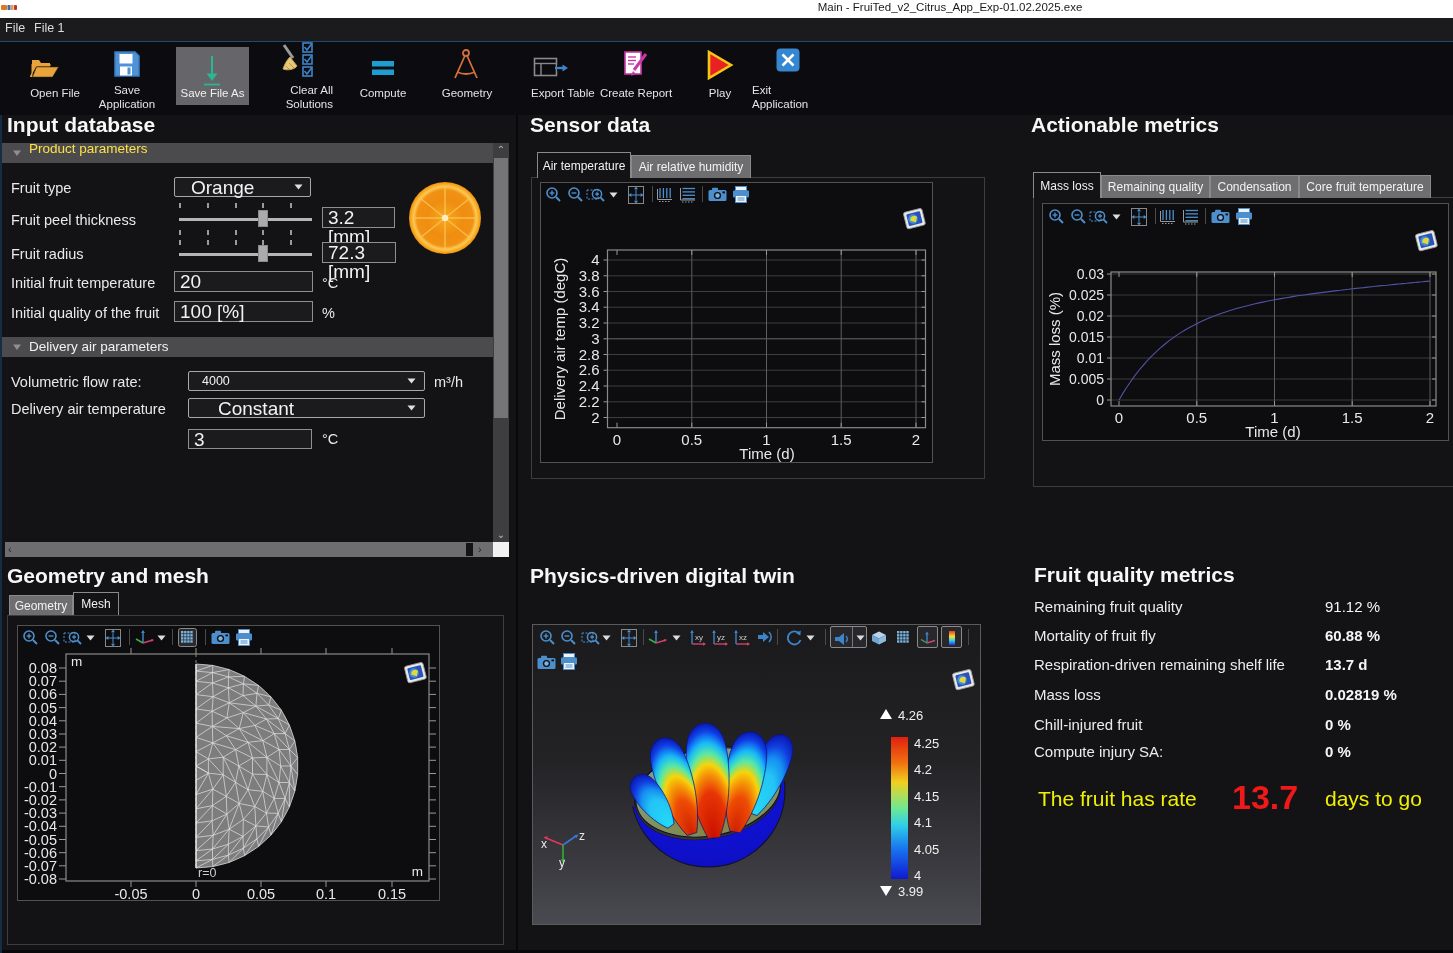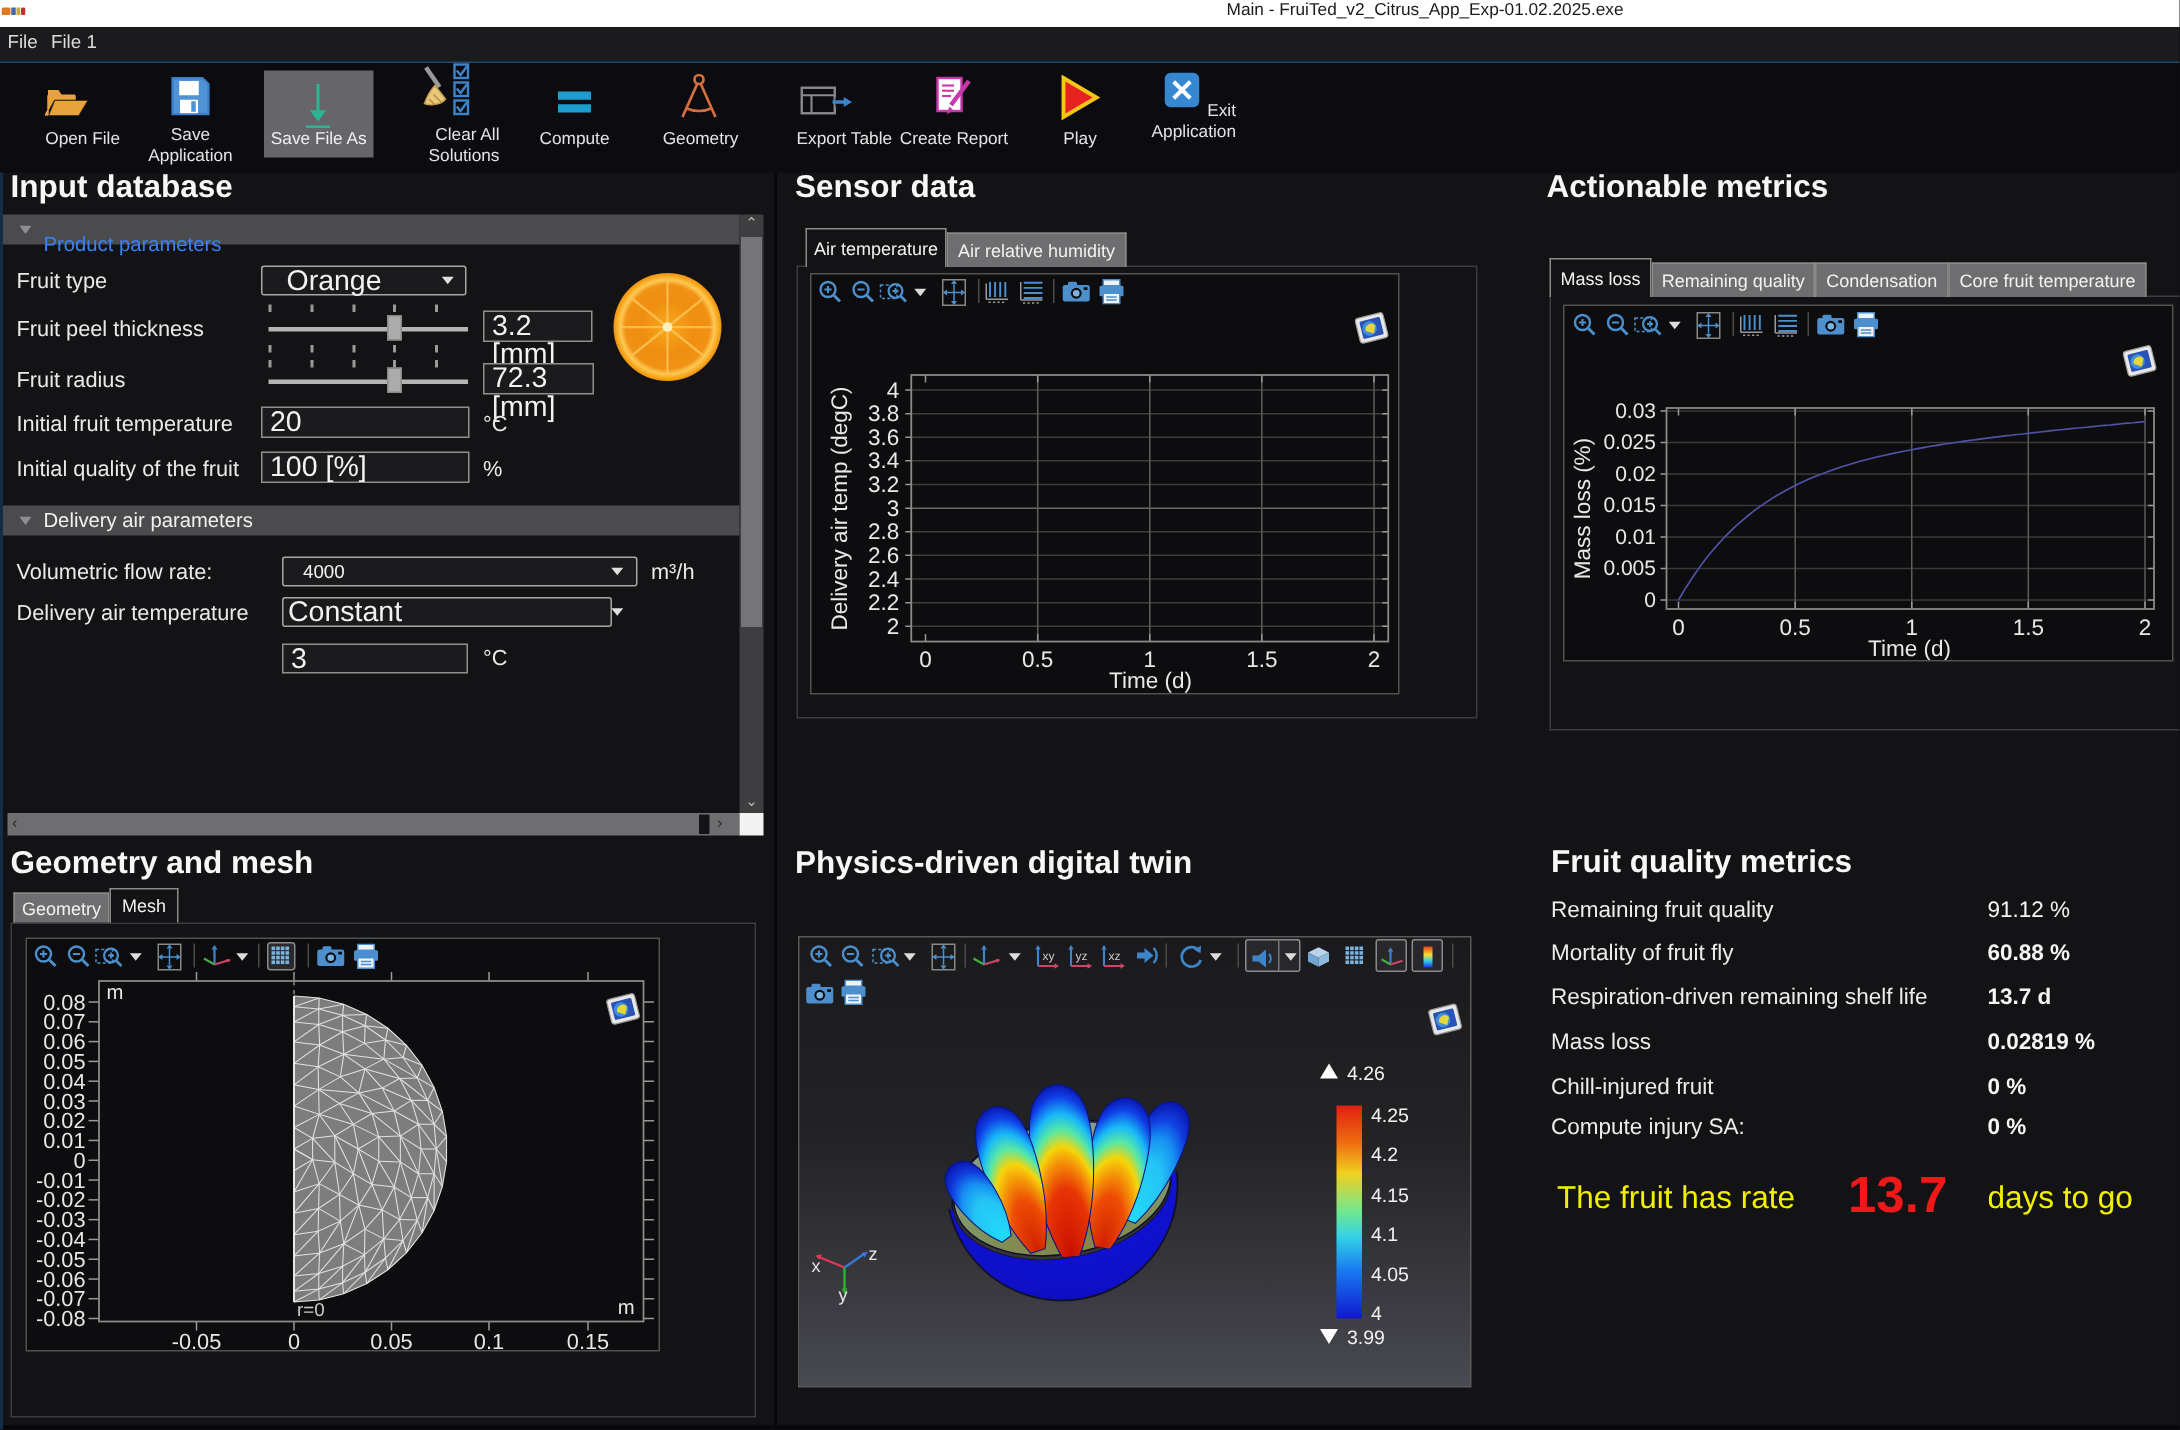--- a/index.html
+++ b/index.html
@@ -92,36 +92,36 @@
   </svg>
 <div style="position:absolute;left:596px;top:87px;width:80px;text-align:center;font-size:11.5px;line-height:13.5px;color:#e4e4e4">Create Report</div>
 <svg width="28" height="30" viewBox="0 0 28 30" style="position:absolute;left:706px;top:50px">
     <path d="M3 2 L25 15 L3 28 Z" fill="#e82222" stroke="#f5c518" stroke-width="2.6"></path>
   </svg>
 <div style="position:absolute;left:684px;top:87px;width:72px;text-align:center;font-size:11.5px;line-height:13.5px;color:#e4e4e4">Play</div>
 <svg width="24" height="24" viewBox="0 0 24 24" style="position:absolute;left:776px;top:48px">
     <rect x="0.5" y="0.5" width="23" height="23" rx="4" fill="#3487d0"></rect>
     <path d="M6.5 6.5 L17.5 17.5 M17.5 6.5 L6.5 17.5" stroke="#ffffff" stroke-width="2.6"></path>
   </svg>
-<div style="position:absolute;left:752px;top:68px;width:72px;text-align:right;font-size:11.5px;line-height:13.5px;color:#e4e4e4">Exit<br>Application</div>
+<div style="position:absolute;left:752px;top:84px;width:72px;text-align:left;font-size:11.5px;line-height:13.5px;color:#e4e4e4">Exit<br>Application</div>
 <div class="hd" style="left:7px;top:113px">Input database</div>
 <div class="abs" style="left:493px;top:143px;width:16px;height:399px;background:#3e3e40"></div>
 <div class="abs" style="left:494px;top:158px;width:14px;height:260px;background:#757577"></div>
 <div class="abs" style="left:496px;top:145px;width:10px;height:10px;color:#bbb;font-size:10px;line-height:10px;text-align:center">⌃</div>
 <div class="abs" style="left:496px;top:530px;width:10px;height:10px;color:#bbb;font-size:10px;line-height:10px;text-align:center">⌄</div>
 <div class="abs" style="left:5px;top:542px;width:488px;height:15px;background:#6e6e70"></div>
 <div class="abs" style="left:8px;top:544px;width:10px;height:11px;color:#2a2a2a;font-size:11px;line-height:11px">‹</div>
 <div class="abs" style="left:478px;top:544px;width:10px;height:11px;color:#2a2a2a;font-size:11px;line-height:11px">›</div>
 <div class="abs" style="left:466px;top:543px;width:7px;height:13px;background:#141416"></div>
 <div class="abs" style="left:493px;top:542px;width:16px;height:15px;background:#f2f2f2"></div>
 <div class="secbar" style="left:0px;top:143px;width:493px;height:20px"></div>
 <svg width="10" height="8" viewBox="0 0 10 8" style="position:absolute;left:12px;top:149px">
     <path d="M1 1.5 L9 1.5 L5 7 Z" fill="#8f8f92"></path>
   </svg>
-<div class="abs" style="left:29px;top:155px;font-size:13.5px;color:#3b82f6">Product parameters</div>
+<div class="abs" style="left:29px;top:141px;font-size:13.5px;color:#fde047">Product parameters</div>
 <div class="lbl" style="left:11px;top:180px">Fruit type</div>
 <div class="field" style="left:174px;top:177px;width:137px;height:20px;border-color:#a8a8a8;border-radius:2px;padding-left:16px">Orange</div>
 <svg width="9" height="6" viewBox="0 0 9 6" style="position:absolute;left:294px;top:184px">
     <path d="M0.5 0.5 L8.5 0.5 L4.5 5.5 Z" fill="#e0e0e0"></path>
   </svg>
 <div class="lbl" style="left:11px;top:212px">Fruit peel thickness</div>
 <div class="abs" style="left:179px;top:203px;width:2px;height:5px;background:#9a9a9a"></div>
 <div class="abs" style="left:207px;top:203px;width:2px;height:5px;background:#9a9a9a"></div>
 <div class="abs" style="left:235px;top:203px;width:2px;height:5px;background:#9a9a9a"></div>
 <div class="abs" style="left:262px;top:203px;width:2px;height:5px;background:#9a9a9a"></div>
@@ -179,21 +179,21 @@
     <path d="M1 1.5 L9 1.5 L5 7 Z" fill="#8f8f92"></path>
   </svg>
 <div class="abs" style="left:29px;top:339px;font-size:13.5px;color:#f0f0f0">Delivery air parameters</div>
 <div class="lbl" style="left:11px;top:374px">Volumetric flow rate:</div>
 <div class="field" style="left:188px;top:371px;width:237px;height:20px;border-color:#a8a8a8;border-radius:2px;font-size:12.5px;padding-left:13px">4000</div>
 <svg width="9" height="6" viewBox="0 0 9 6" style="position:absolute;left:407px;top:378px">
     <path d="M0.5 0.5 L8.5 0.5 L4.5 5.5 Z" fill="#e0e0e0"></path>
   </svg>
 <div class="lbl" style="left:434px;top:374px">m³/h</div>
 <div class="lbl" style="left:11px;top:401px">Delivery air temperature</div>
-<div class="field" style="left:188px;top:398px;width:220px;height:20px;border-color:#a8a8a8;border-radius:2px;padding-left:3px">Constant</div>
+<div class="field" style="left:188px;top:398px;width:237px;height:20px;border-color:#a8a8a8;border-radius:2px;padding-left:29px">Constant</div>
 <svg width="9" height="6" viewBox="0 0 9 6" style="position:absolute;left:407px;top:405px">
     <path d="M0.5 0.5 L8.5 0.5 L4.5 5.5 Z" fill="#e0e0e0"></path>
   </svg>
 <div class="field" style="left:188px;top:429px;width:124px;height:20px">3</div>
 <div class="lbl" style="left:322px;top:431px">°C</div>
 <div class="abs" style="left:516px;top:115px;width:2px;height:838px;background:#08080a"></div>
 <div class="abs" style="left:0px;top:950px;width:1453px;height:3px;background:#08080a"></div>
 <div class="abs" style="left:0px;top:115px;width:2px;height:838px;background:#152c47"></div>
 <div class="hd" style="left:530px;top:113px">Sensor data</div>
 <div class="oframe" style="left:531px;top:177px;width:454px;height:302px"></div>

